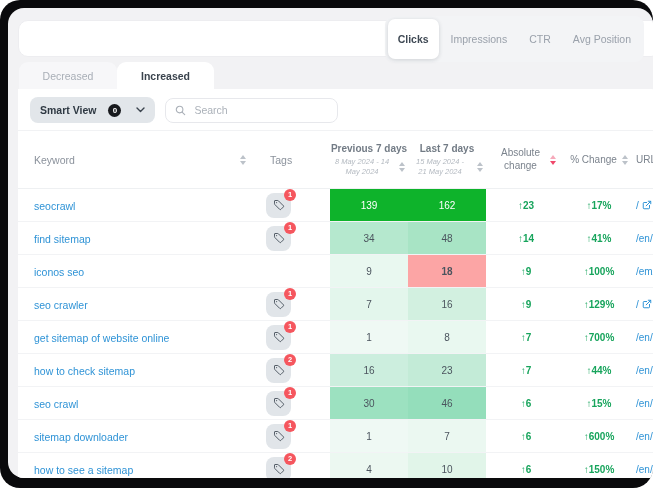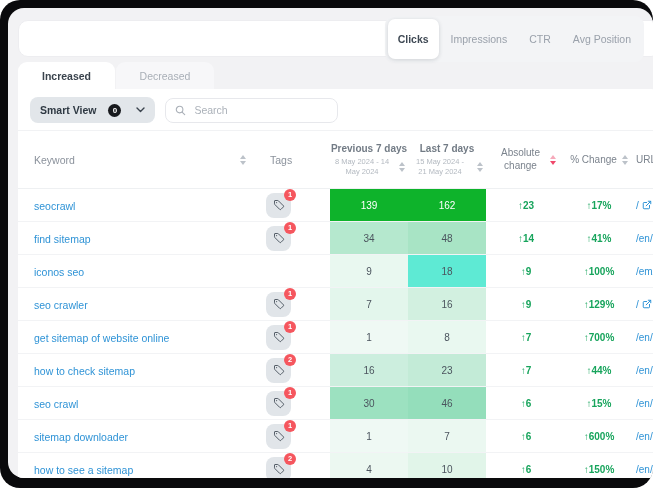--- a/index.html
+++ b/index.html
@@ -31,21 +31,21 @@
   .search input::placeholder{color:#abb1b9;}
 
   
   .grid{display:grid;grid-template-columns:238px 74px 78px 78px 80px 66px 1fr;}
   .thead{height:57px;margin-top:7px;border-top:1px solid #f1f2f4;border-bottom:1px solid #eef0f2;align-items:center;}
   .th{font-size:10.5px;color:#8b929c;}
   .th-keyword{display:flex;align-items:center;justify-content:space-between;padding:0 10px 0 16px;}
   .th-tags{padding-left:14px;}
   .th-col{display:flex;flex-direction:column;align-items:center;gap:3px;text-align:center;}
   .h-label{color:#727b85;font-weight:600;font-size:10px;white-space:nowrap;}
-  .h-range-row{display:flex;align-items:center;gap:8px;}
+  .h-range-row{display:flex;align-items:center;gap:8px;font-style:italic;}
   .h-range{font-size:7.5px;color:#b3b9c0;width:58px;line-height:1.3;}
   .th-row{display:flex;align-items:center;justify-content:center;gap:5px;text-align:center;}
   .h-wrap{width:48px;font-size:10px;color:#7b838d;line-height:1.25;}
   .th-url{padding-left:4px;font-size:10px;color:#7b838d;}
 
   .sort{display:inline-flex;flex-direction:column;gap:2px;cursor:pointer;}
   .sort i{display:block;width:0;height:0;border-left:3px solid transparent;border-right:3px solid transparent;}
   .sort .up{border-bottom:4px solid #bcc2c9;}
   .sort .dn{border-top:4px solid #bcc2c9;}
   .sort.red .up{border-bottom-color:#f6a9ba;}
@@ -70,22 +70,22 @@
     <div class="toolbar">
       <div class="metric-tabs">
           <button class="metric-tab active">Clicks</button>
           <button class="metric-tab">Impressions</button>
           <button class="metric-tab">CTR</button>
           <button class="metric-tab">Avg Position</button>
         </div>
     </div>
 
     <div class="trend-tabs">
+      <div class="trend-tab inactive">Decreased</div>
       <div class="trend-tab active">Increased</div>
-      <div class="trend-tab inactive">Decreased</div>
     </div>
 
     <div class="content">
 
       <div class="controls">
         <button class="smart-view">
           <span class="sv-label">Smart View</span>
           <span class="count-badge">0</span>
           <span class="chev">
             <svg width="9" height="6" viewBox="0 0 9 6">
@@ -206,21 +206,21 @@
 
     </div>
   </div>
 
   <div class="grid row">
     <div><a class="kw">iconos seo</a></div>
     <div class="tags-cell">
       
     </div>
     <div class="val" style="background: rgb(233, 248, 240); color: rgb(75, 84, 94);">9</div>
-    <div class="val" style="background: #5eead4; color: rgb(75, 84, 94);">18</div>
+    <div class="val" style="background: #fca5a5; color: rgb(75, 84, 94); font-weight: bold;">18</div>
     <div class="change">↑9</div>
     <div class="change">↑100%</div>
     <div class="url-cell">
       <a class="url">/em/</a>
 
     </div>
   </div>
 
   <div class="grid row">
     <div><a class="kw">seo crawler</a></div>

